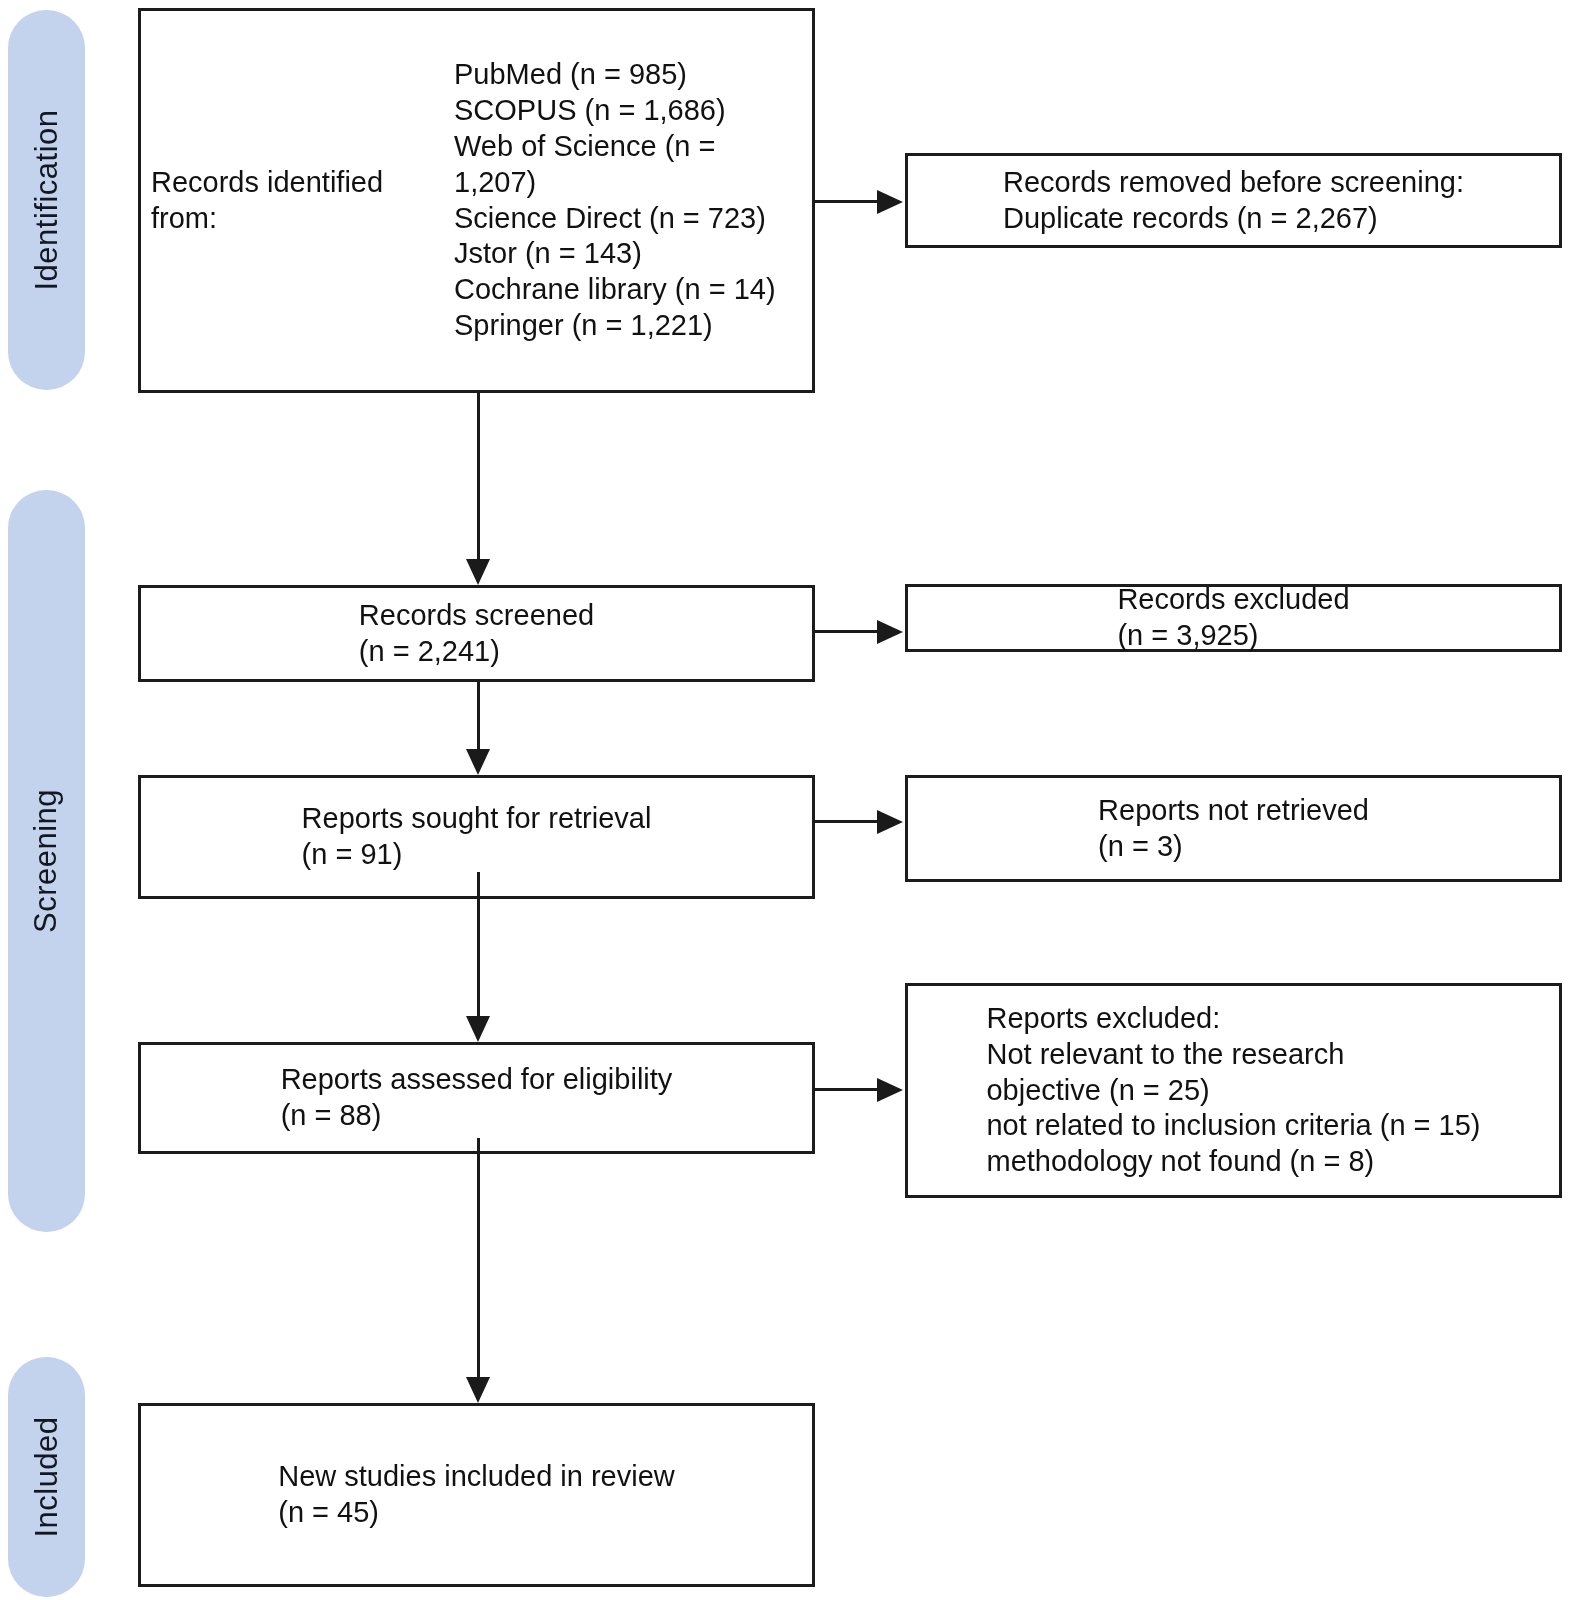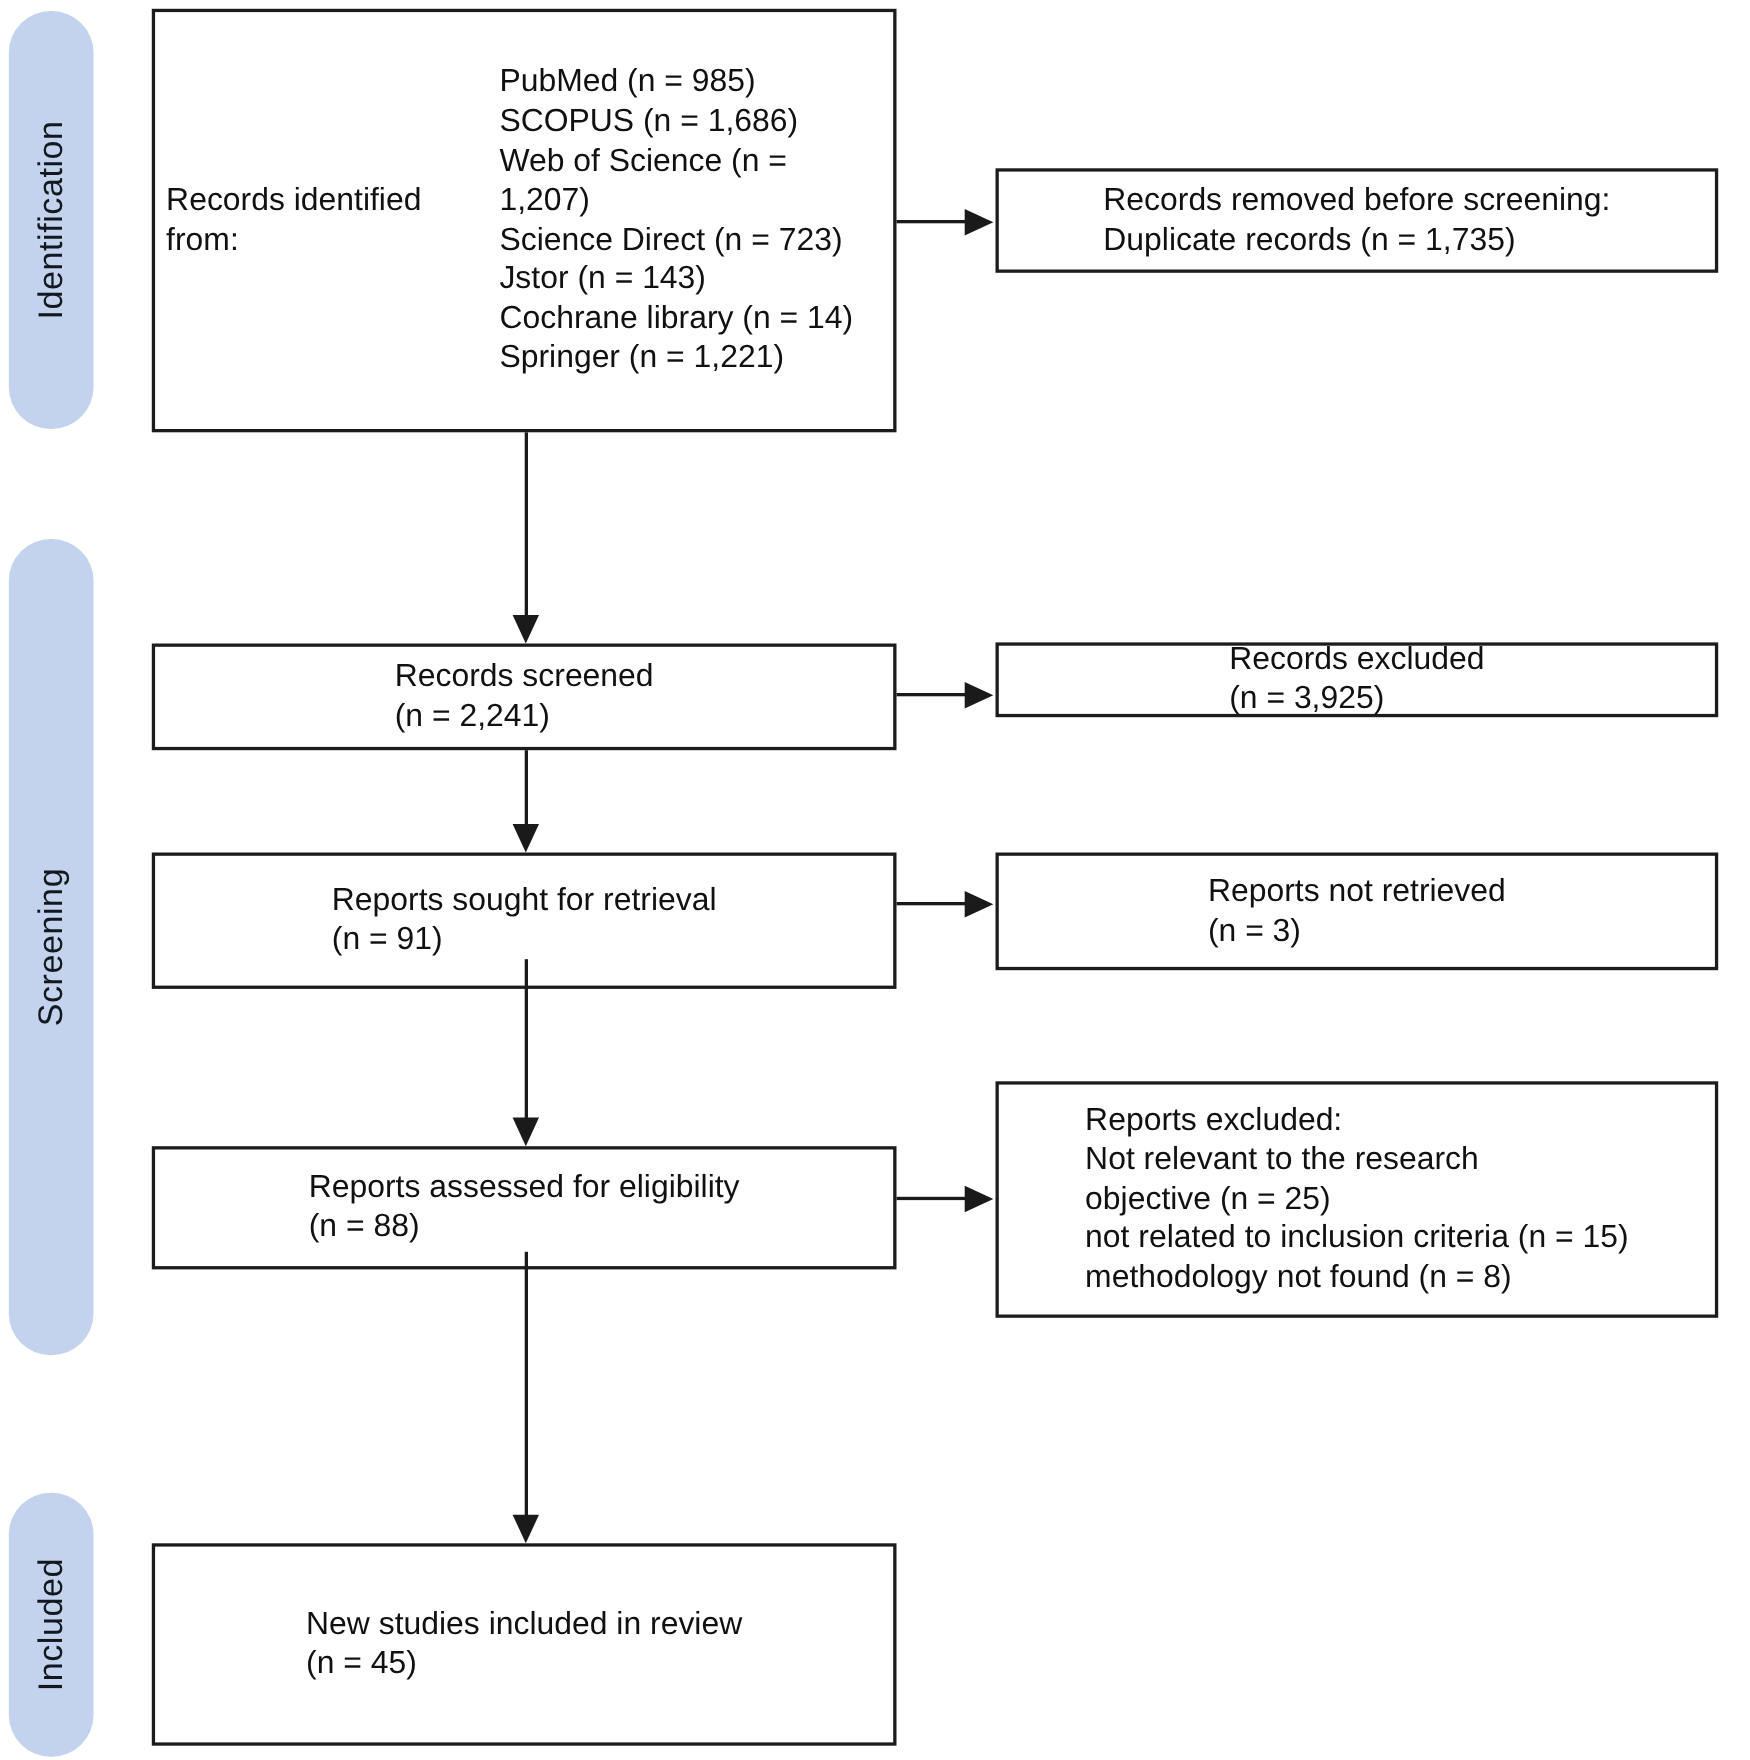--- a/index.html
+++ b/index.html
@@ -126,21 +126,21 @@
 (n = 88)</div>
   </div>
 
   <div class="flow-box left-col" id="box-included">
     <div>New studies included in review
 (n = 45)</div>
   </div>
 
   <div class="flow-box right-col" id="box-removed">
     <div>Records removed before screening:
-Duplicate records (n = 1,735)</div>
+Duplicate records (n = 2,267)</div>
   </div>
 
   <div class="flow-box right-col" id="box-excluded">
     <div>Records excluded
 (n = 3,925)</div>
   </div>
 
   <div class="flow-box right-col" id="box-not-retrieved">
     <div>Reports not retrieved
 (n = 3)</div>

